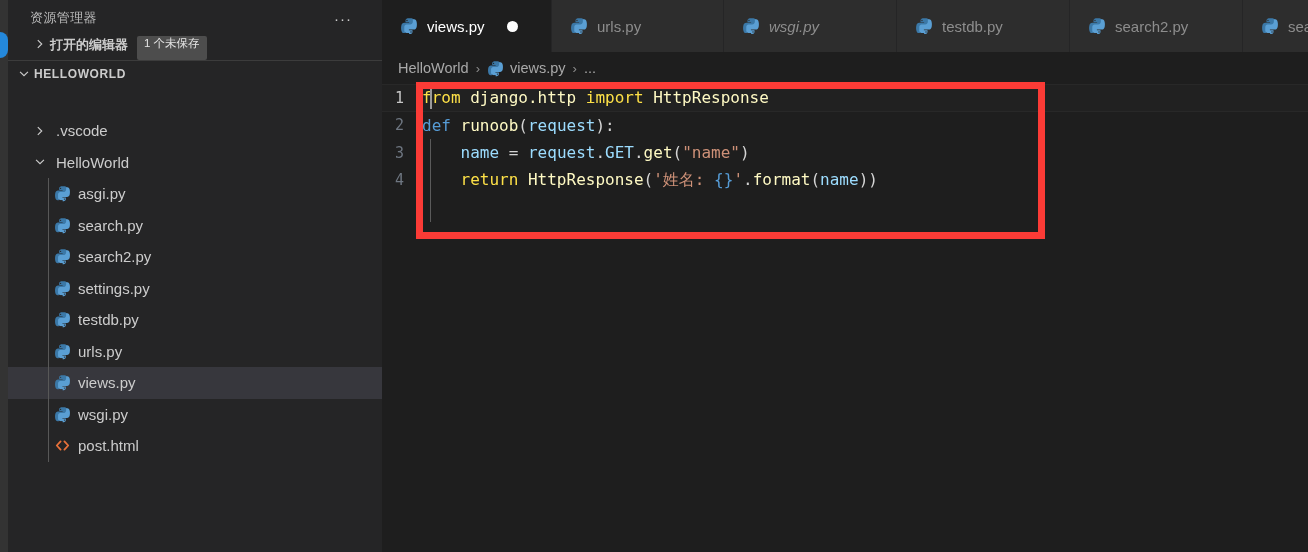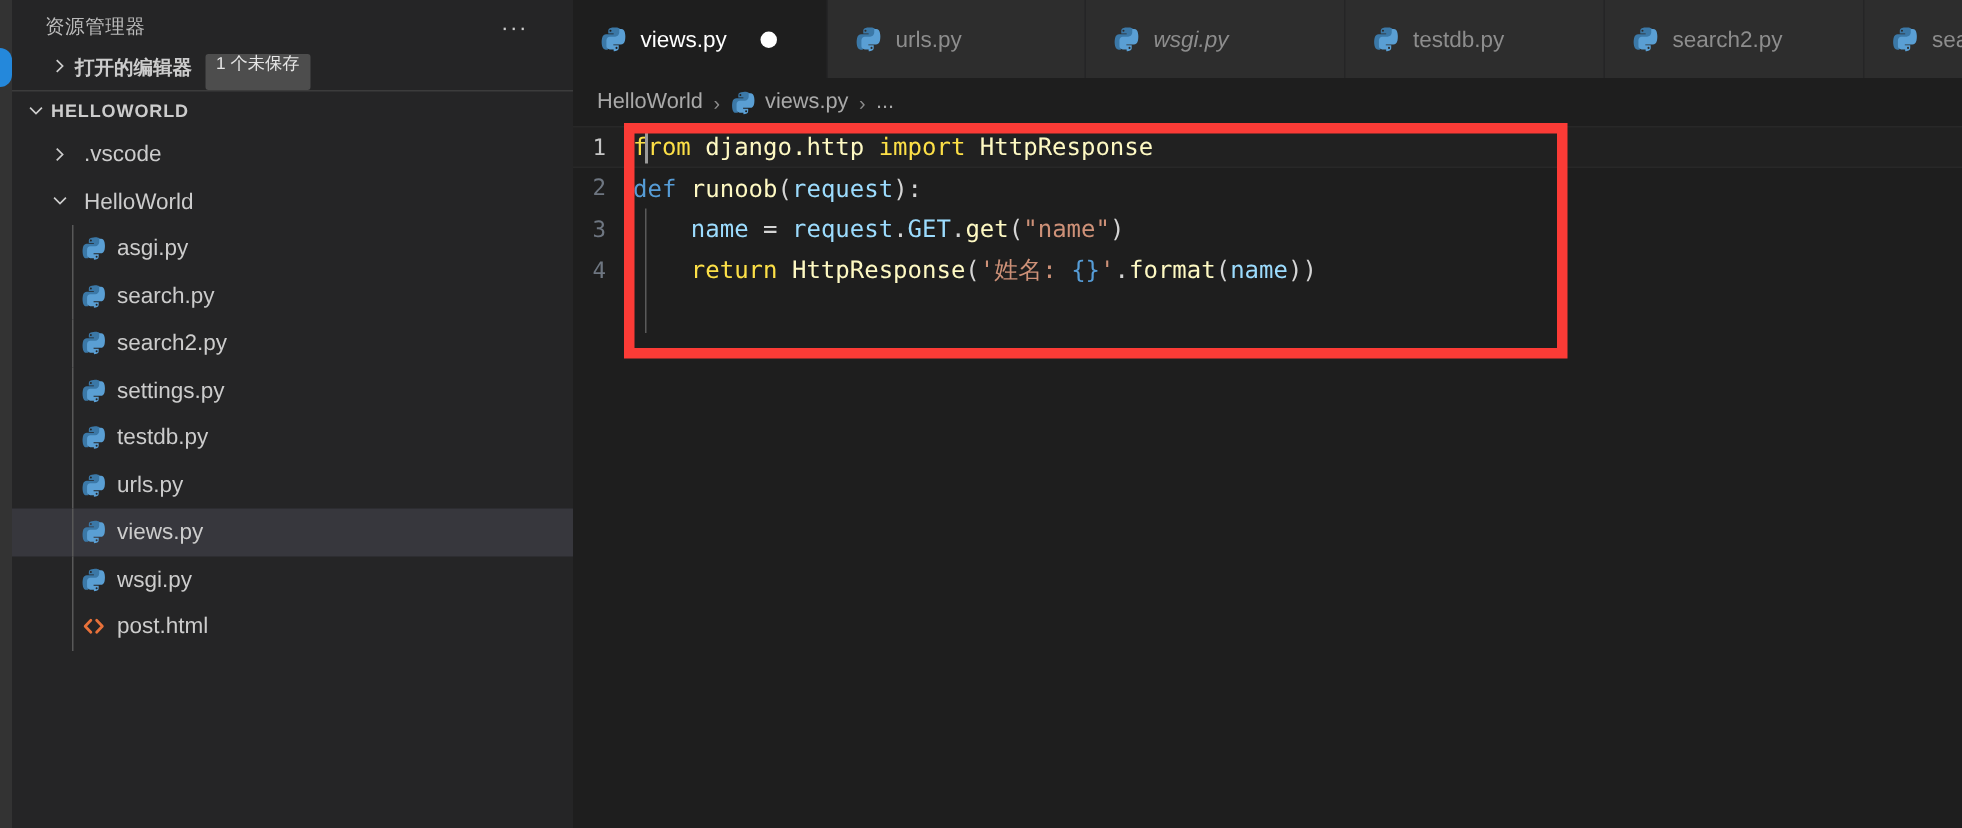--- a/index.html
+++ b/index.html
@@ -109,21 +109,21 @@
     align-items: center;
     font-size: 12px;
     font-weight: bold;
     letter-spacing: .6px;
     color: #cccccc;
     padding-left: 8px;
     flex: 0 0 26px;
   }
 
   
-  .tree { flex: 1 1 auto; overflow: hidden; }
+  .tree { flex: 1 1 auto; overflow: hidden; margin-top: 28px; }
   .tree-row {
     height: 31.5px;
     display: flex;
     align-items: center;
     font-size: 15px;
     color: #cccccc;
     position: relative;
     white-space: nowrap;
   }
   .tree-row.selected { background: #37373d; }

